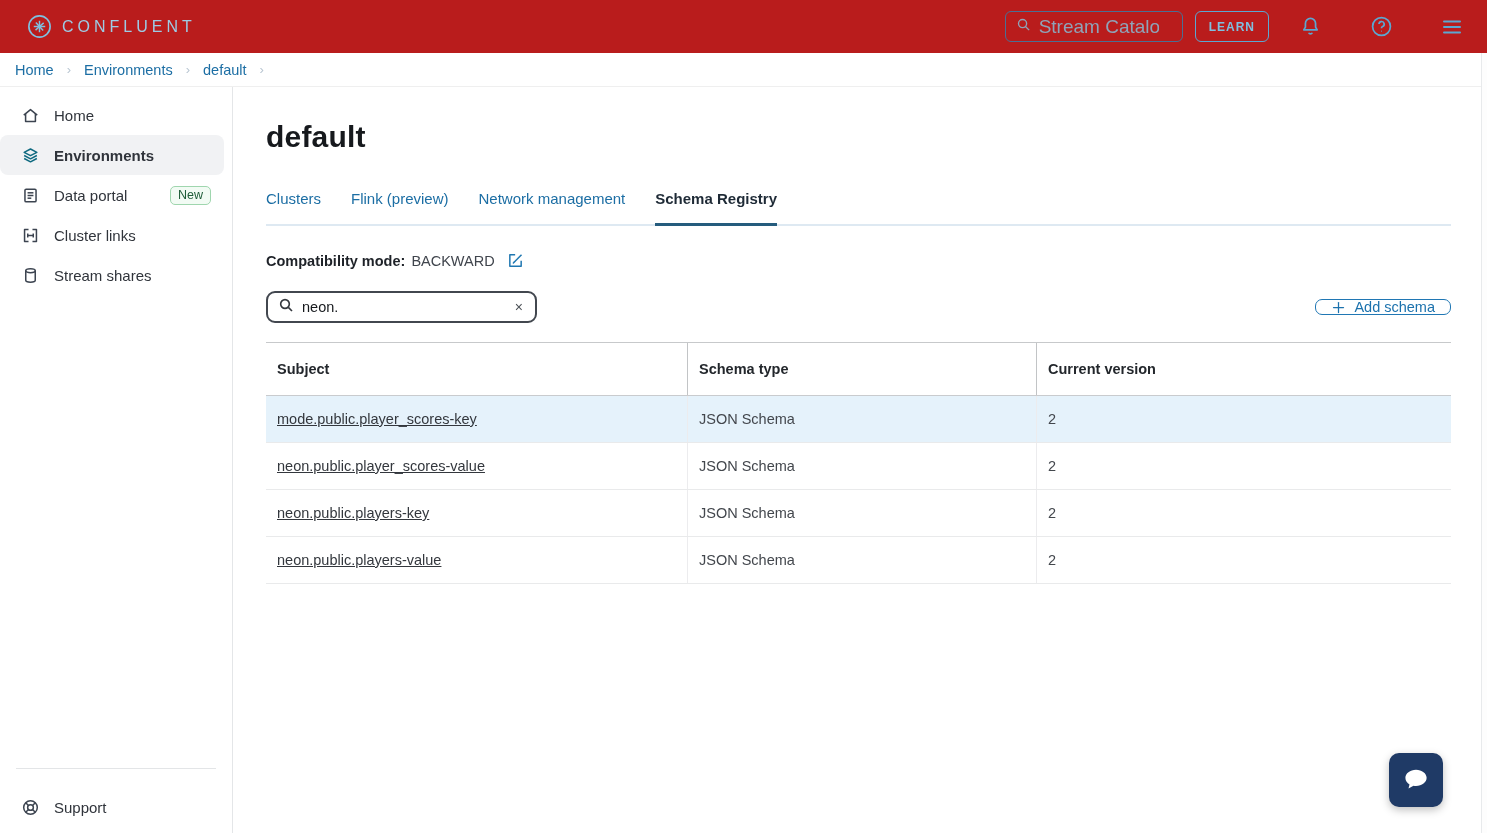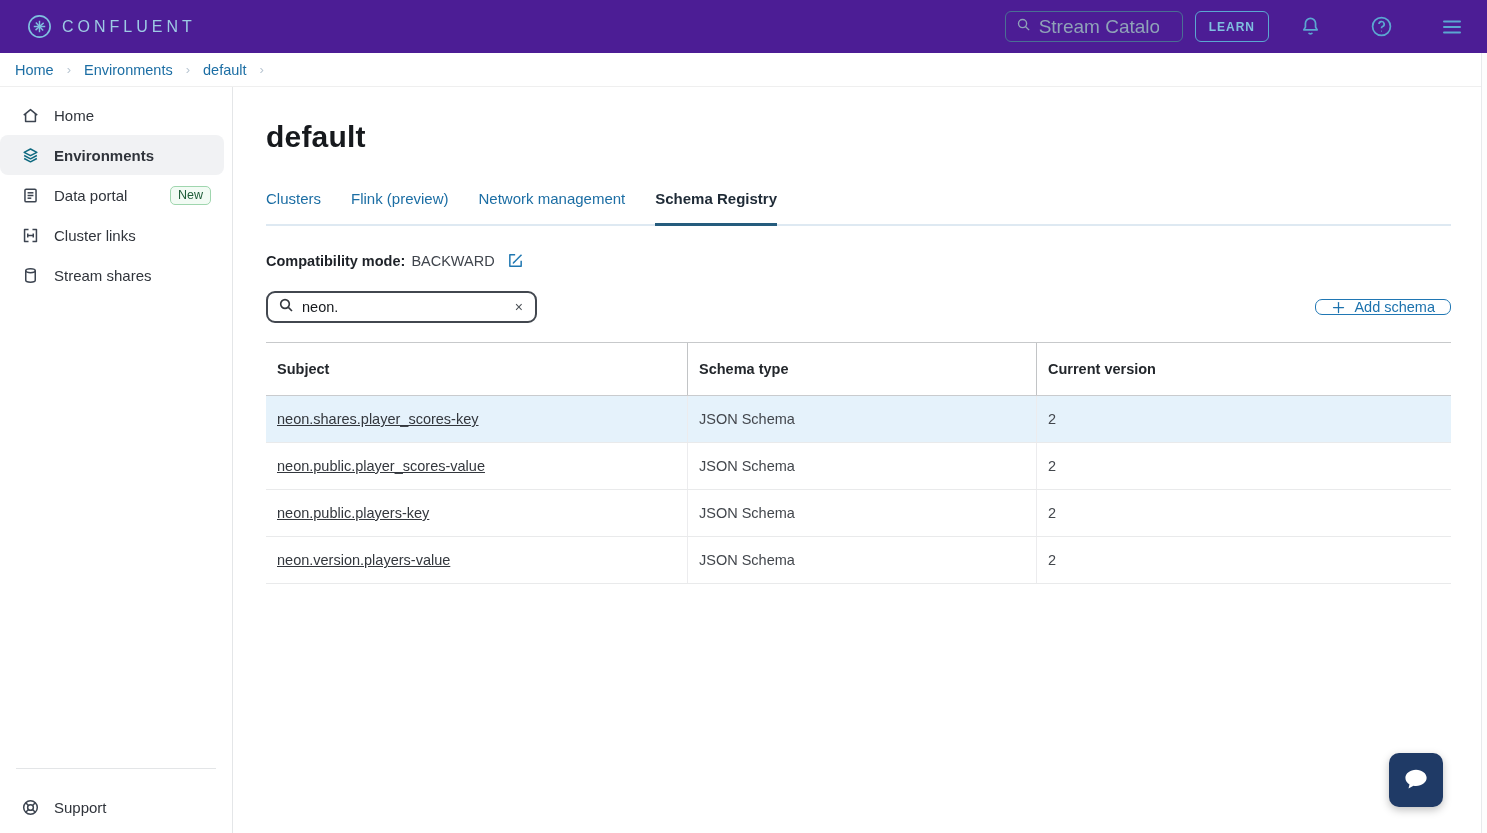--- a/index.html
+++ b/index.html
@@ -1,20 +1,20 @@
 <!DOCTYPE html>
 <html><head>
 <meta charset="utf-8">
 <style>
   * { margin:0; padding:0; box-sizing:border-box; }
   html,body { width:1487px; height:833px; overflow:hidden;
     font-family:"Liberation Sans", sans-serif; background:#ffffff; color:#1e2228; }
 
   
-  .topnav { height:53px; background:#4c1d95; display:flex; align-items:center;
+  .topnav { height:53px; background:#b91c1c; display:flex; align-items:center;
     justify-content:space-between; padding:0 23px 0 27px;gap:18px; }
   .brand { display:flex; align-items:center; gap:10px; }
   .brand svg { display:block; }
   .brand-name { color:#9dcbe4; font-size:16px; letter-spacing:4px; font-weight:500; }
   .nav-right { display:flex; align-items:center; }
   .nav-search { display:flex; align-items:center; gap:8px; width:178px; height:31px;
     border:1px solid #4a6f94; border-radius:6px; padding:0 10px; }
   .nav-search input { background:transparent; border:none; outline:none; width:120px;
     font-size:19px; color:#c9d7e4; font-family:"Liberation Sans",sans-serif; }
   .nav-search input::placeholder { color:#8fa3b8; }
@@ -293,42 +293,42 @@
 
     <div class="table">
       <div class="t-row t-head">
         <div class="t-cell">Subject</div>
         <div class="t-cell">Schema type</div>
         <div class="t-cell">Current version</div>
       </div>
 
       <div class="t-row t-body-row highlighted">
         <div class="t-cell">
-            <a class="subject-link">neon.shares.player_scores-key</a>
+            <a class="subject-link">mode.public.player_scores-key</a>
           </div>
         <div class="t-cell">JSON Schema</div>
         <div class="t-cell">2</div>
       </div>
       <div class="t-row t-body-row">
         <div class="t-cell">
             <a class="subject-link">neon.public.player_scores-value</a>
           </div>
         <div class="t-cell">JSON Schema</div>
         <div class="t-cell">2</div>
       </div>
       <div class="t-row t-body-row">
         <div class="t-cell">
             <a class="subject-link">neon.public.players-key</a>
           </div>
         <div class="t-cell">JSON Schema</div>
         <div class="t-cell">2</div>
       </div>
       <div class="t-row t-body-row">
         <div class="t-cell">
-            <a class="subject-link">neon.version.players-value</a>
+            <a class="subject-link">neon.public.players-value</a>
           </div>
         <div class="t-cell">JSON Schema</div>
         <div class="t-cell">2</div>
       </div>
     </div>
   </main>
 </div>
 
 <div class="scroll-gutter"></div>
 

